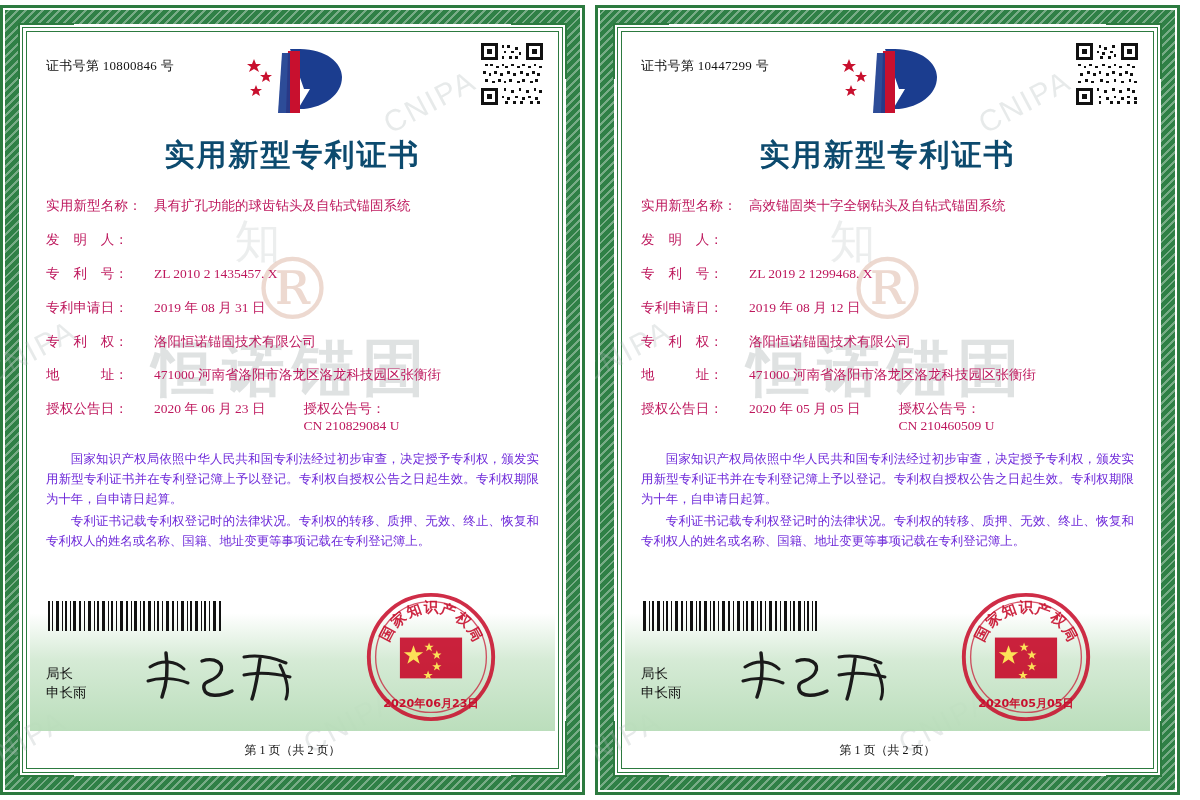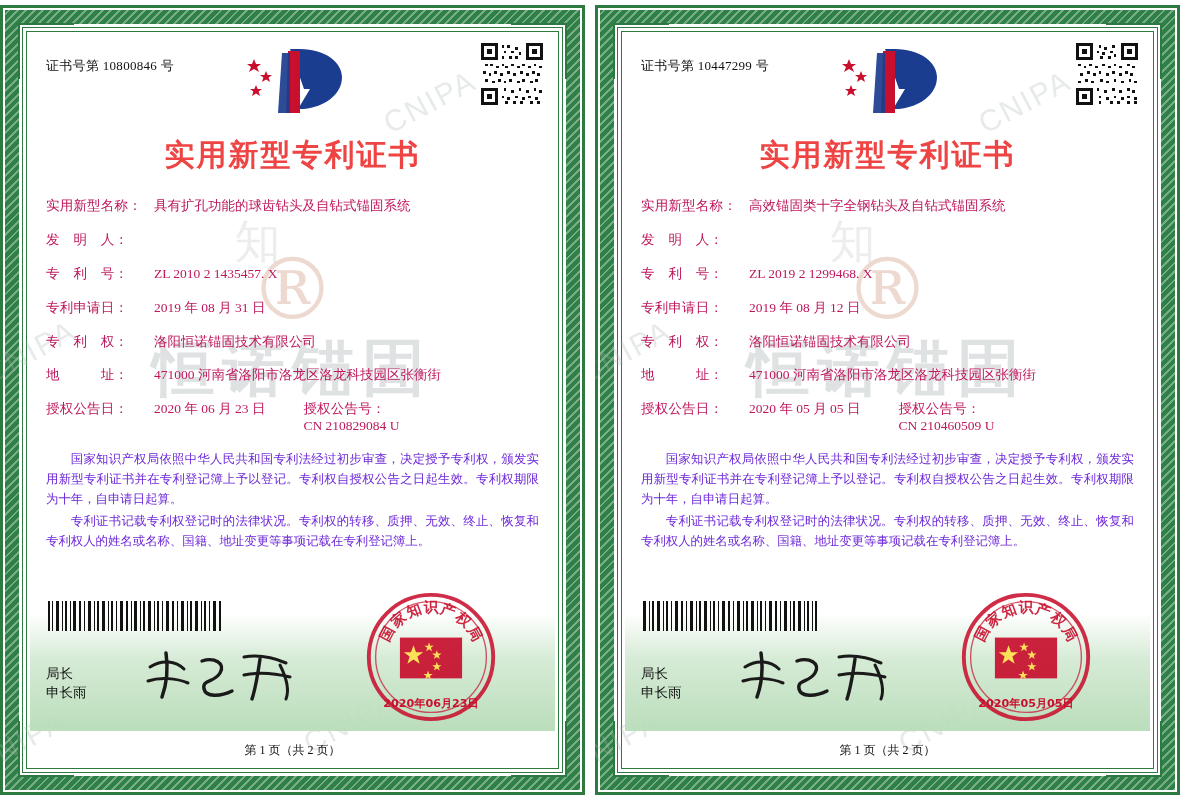--- a/index.html
+++ b/index.html
@@ -97,21 +97,21 @@
     width:62px;height:62px;
     background:#fff;
   }
 
   .title{
     text-align:center;
     font-family:"DejaVu Serif", serif;
     font-weight:bold;
     font-size:30px;
     letter-spacing:2px;
-    color:#ef4444;
+    color:#0c4a6e;
     margin-top:10px;
     margin-bottom:22px;
   }
 
   .fields{
     padding:0 16px;
     font-size:13.5px;
     color:#be185d;
     line-height:1.25;
   }

